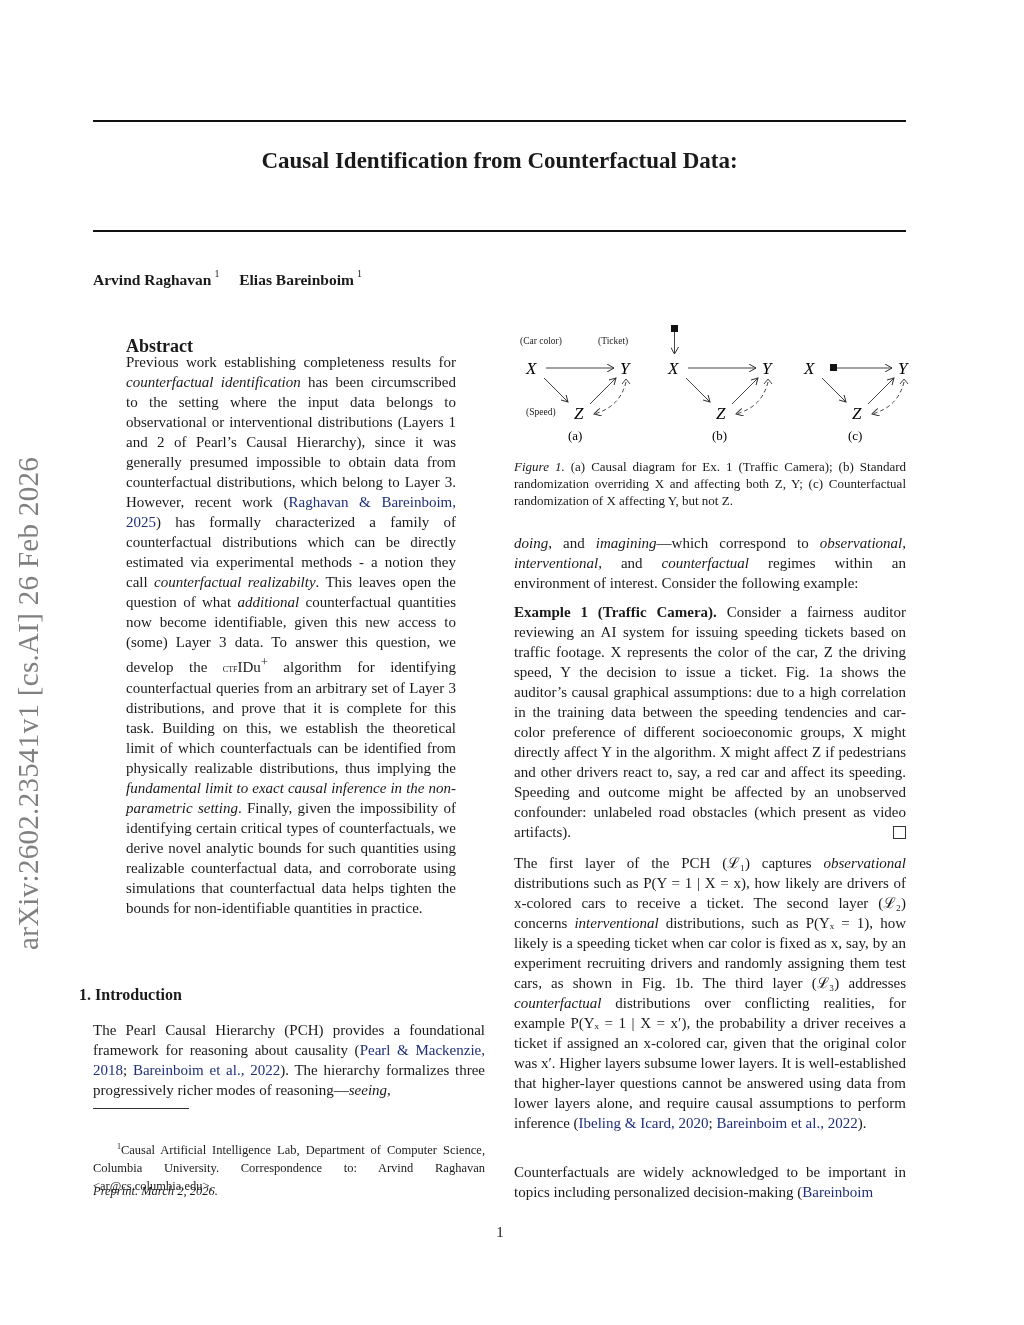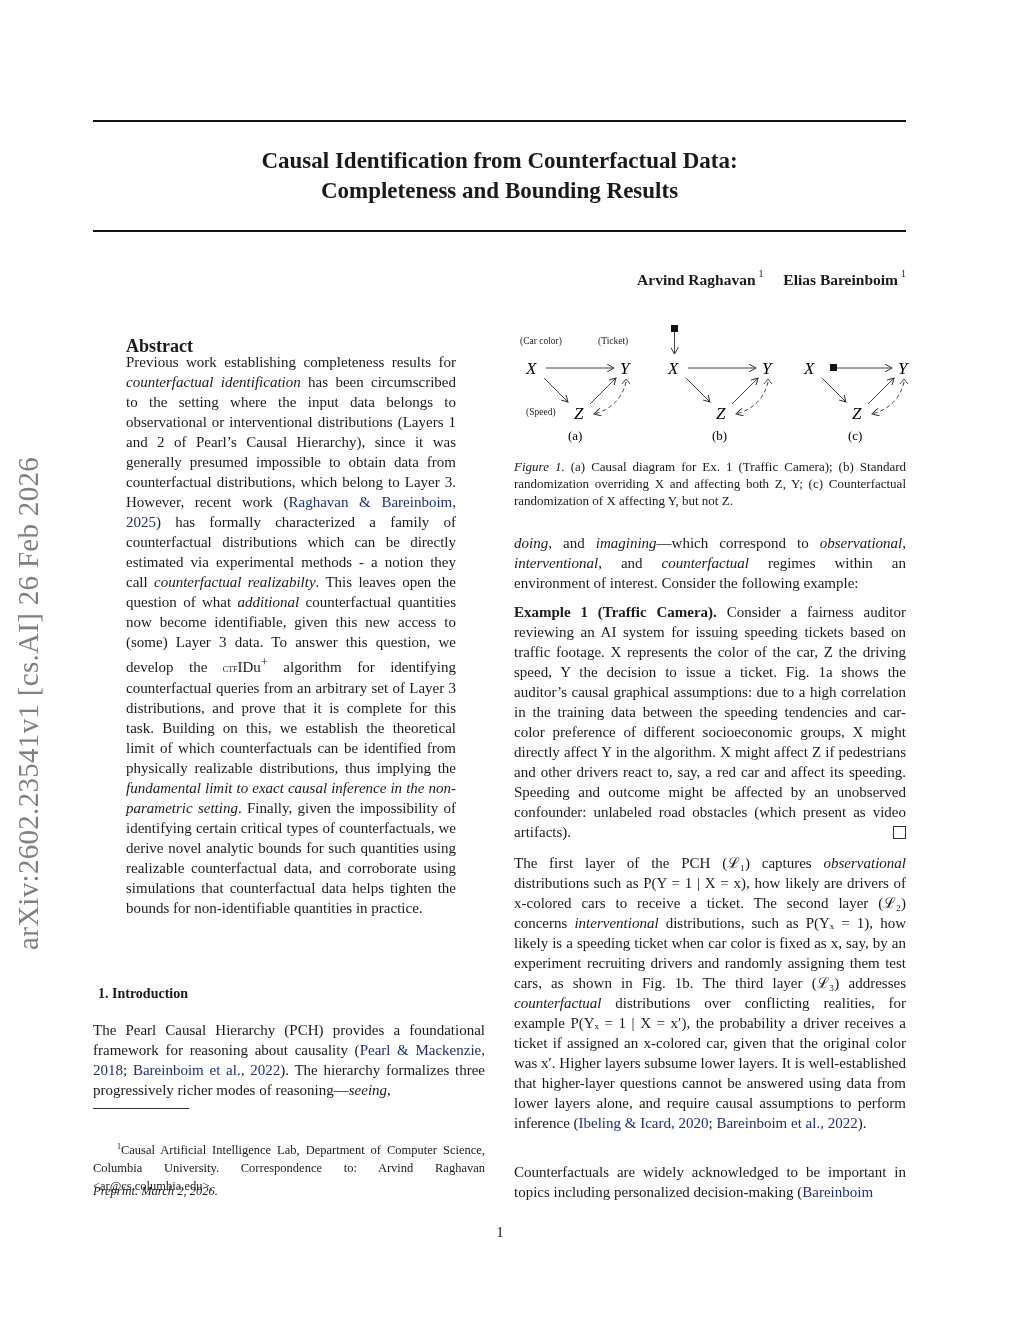--- a/index.html
+++ b/index.html
@@ -3,34 +3,34 @@
 <meta charset="utf-8">
 <style>
   html, body { margin:0; padding:0; background:#ffffff; }
   body { width:1024px; height:1325px; position:relative; overflow:hidden;
          font-family:"Liberation Serif","DejaVu Serif",serif; color:#1a1a1a; }
   .rule { position:absolute; left:93px; width:813px; background:#111; }
   .rule.top { top:120px; height:2px; }
   .rule.bot { top:230px; height:2px; }
   .title { position:absolute; top:146px; left:93px; width:813px; text-align:center;
            font-weight:bold; font-size:23px; line-height:30px; }
-  .authors { position:absolute; top:268px; left:93px; width:813px; text-align:right;
+  .authors { position:absolute; top:268px; left:93px; width:813px; text-align:left;
              font-weight:bold; font-size:15.5px; }
   .authors sup { font-weight:normal; font-size:10px; vertical-align:8px; margin-left:3px; }
   .authors .sep { display:inline-block; width:12px; }
   .arxiv { position:absolute; left:12px; top:950px; transform-origin:0 0; transform:rotate(-90deg);
            font-size:29px; color:#808080; white-space:nowrap; letter-spacing:0.3px; width:590px; }
   .col { position:absolute; font-size:15px; line-height:20px; text-align:justify; }
   .col p { margin:0; }
   .link { color:#1f2f7a; }
   .abs-head { position:absolute; top:336px; left:126px; width:330px; text-align:left;
               font-weight:bold; font-size:18px; }
   .abstract { top:352px; left:126px; width:330px; hyphens:auto; }
   .sc { font-variant:small-caps; font-size:12px; }
-  .sect { position:absolute; top:986px; left:98px; font-weight:bold; font-size:14px; }
+  .sect { position:absolute; top:986px; left:79px; font-weight:bold; font-size:16px; }
   .intro { top:1020px; left:93px; width:392px; }
   .fn-rule { position:absolute; top:1108px; left:93px; width:96px; height:1px; background:#333; }
   .footnote { position:absolute; top:1114px; left:93px; width:392px; font-size:12.5px;
               line-height:18px; text-align:justify;margin-top:24px; }
   .footnote sup { font-size:8px; }
   .preprint { position:absolute; top:1184px; left:93px; font-size:12.5px; font-style:italic;text-align:center; }
   .pagenum { position:absolute; top:1224px; left:0; width:1000px; text-align:center; font-size:15px; }
   .fig { position:absolute; top:322px; left:510px; width:400px; height:130px; }
   .fig svg { width:400px; height:130px; }
   .caption { position:absolute; top:458px; left:514px; width:392px; font-size:13px; line-height:17px;
@@ -43,21 +43,20 @@
   .cf { top:1162px; left:514px; width:392px; }
 </style>
 </head>
 <body>
 
 <div class="arxiv">arXiv:2602.23541v1  [cs.AI]  26 Feb 2026</div>
 
 <div class="rule top"></div>
 <div class="title">
   <div>Causal Identification from Counterfactual Data:</div>
-  <div>Completeness and Bounding Results</div>
 </div>
 <div class="rule bot"></div>
 
 <div class="authors">
   <span>Arvind Raghavan</span><sup>1</sup>
   <span class="sep"></span>
   <span>Elias Bareinboim</span><sup>1</sup>
 </div>
 
 <div class="abs-head">Abstract</div>

